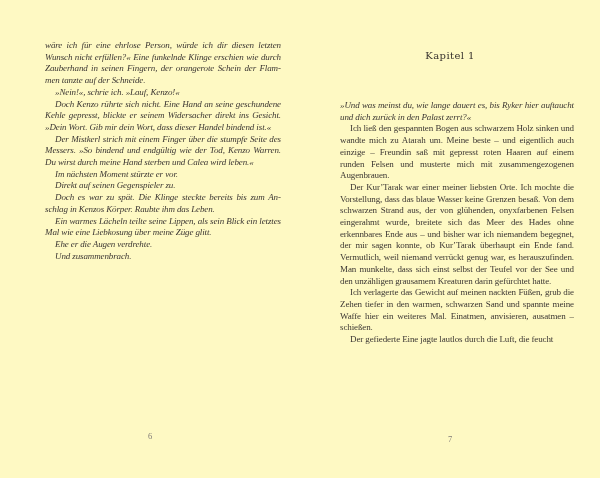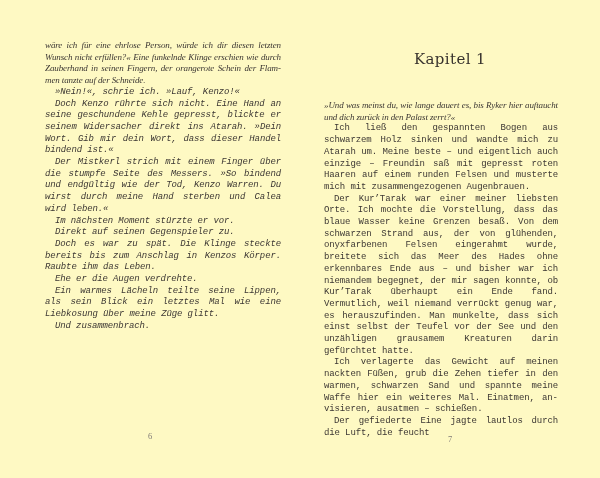--- a/index.html
+++ b/index.html
@@ -32,40 +32,40 @@
     letter-spacing: -0.12px;
     hyphens: auto;
     -webkit-hyphens: auto;
   }
   .text-block-left {
     left: 45px;
     top: 40px;
     width: 236px;
   }
   .text-block-right {
-    left: 24px;
+    left: 40px;
     top: 100px;
     width: 234px;
   }
   .text-block p {
     margin: 0;
     text-align: justify;
   }
-  .indent   { text-indent: 10px; font-family: Liberation Mono, monospace; }
+  .indent   { text-indent: 10px; }
   .noindent { text-indent: 0; }
   .italic   { font-style: italic; }
 
   .chapter-heading {
     position: absolute;
     left: 0;
     top: 50px;
     width: 300px;
     text-align: center;
     font-family: "DejaVu Serif", serif;
-    font-size: 15px;
+    font-size: 10px;
     font-weight: normal;
     letter-spacing: 0.4px;
     color: #37322d;
     margin: 0;
   }
 
   .page-number {
     position: absolute;
     left: 0;
     width: 300px;
@@ -78,27 +78,27 @@
 </style>
 </head>
 <body>
 
 <div>
 
   <section class="page page-left">
     <div class="text-block text-block-left italic">
       <p class="noindent">wäre ich für eine ehrlose Person, würde ich dir diesen letzten Wunsch nicht erfüllen?« Eine funkelnde Klinge erschien wie durch Zauberhand in seinen Fingern, der orangerote Schein der Flam­men tanzte auf der Schneide.</p>
       <p class="indent">»Nein!«, schrie ich. »Lauf, Kenzo!«</p>
-      <p class="indent">Doch Kenzo rührte sich nicht. Eine Hand an seine geschundene Kehle gepresst, blickte er seinem Widersacher direkt ins Atarah. »Dein Wort. Gib mir dein Wort, dass dieser Handel bindend ist.«</p>
+      <p class="indent">Doch Kenzo rührte sich nicht. Eine Hand an seine geschundene Kehle gepresst, blickte er seinem Widersacher direkt ins Gesicht. »Dein Wort. Gib mir dein Wort, dass dieser Handel bindend ist.«</p>
       <p class="indent">Der Mistkerl strich mit einem Finger über die stumpfe Seite des Messers. »So bindend und endgültig wie der Tod, Kenzo War­ren. Du wirst durch meine Hand sterben und Calea wird leben.«</p>
       <p class="indent">Im nächsten Moment stürzte er vor.</p>
       <p class="indent">Direkt auf seinen Gegenspieler zu.</p>
       <p class="indent">Doch es war zu spät. Die Klinge steckte bereits bis zum An­schlag in Kenzos Körper. Raubte ihm das Leben.</p>
+      <p class="indent">Ein warmes Lächeln teilte seine Lippen, als sein Blick ein letz­tes Mal wie eine Liebkosung über meine Züge glitt.</p>
       <p class="indent">Ehe er die Augen verdrehte.</p>
-      <p class="indent">Ein warmes Lächeln teilte seine Lippen, als sein Blick ein letz­tes Mal wie eine Liebkosung über meine Züge glitt.</p>
       <p class="indent">Und zusammenbrach.</p>
     </div>
     <div class="page-number page-number-left">6</div>
   </section>
 
   <section class="page page-right">
     <h1 class="chapter-heading">Kapitel 1</h1>
     <div class="text-block text-block-right">
       <p class="noindent italic">»Und was meinst du, wie lange dauert es, bis Ryker hier auf­taucht und dich zurück in den Palast zerrt?«</p>
       <p class="indent">Ich ließ den gespannten Bogen aus schwarzem Holz sinken und wandte mich zu Atarah um. Meine beste – und eigentlich auch einzige – Freundin saß mit gepresst roten Haaren auf einem runden Felsen und musterte mich mit zusammenge­zogenen Augenbrauen.</p>

